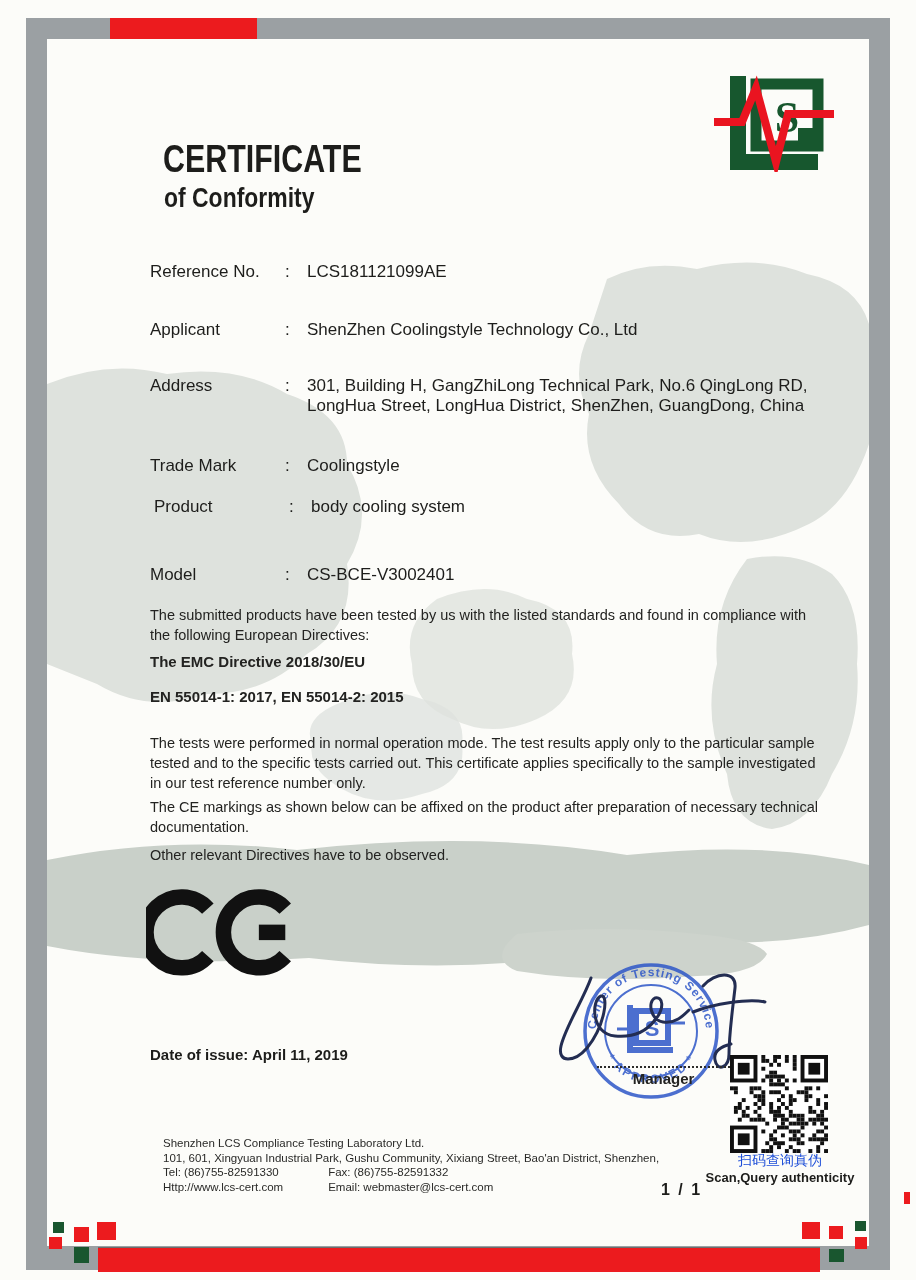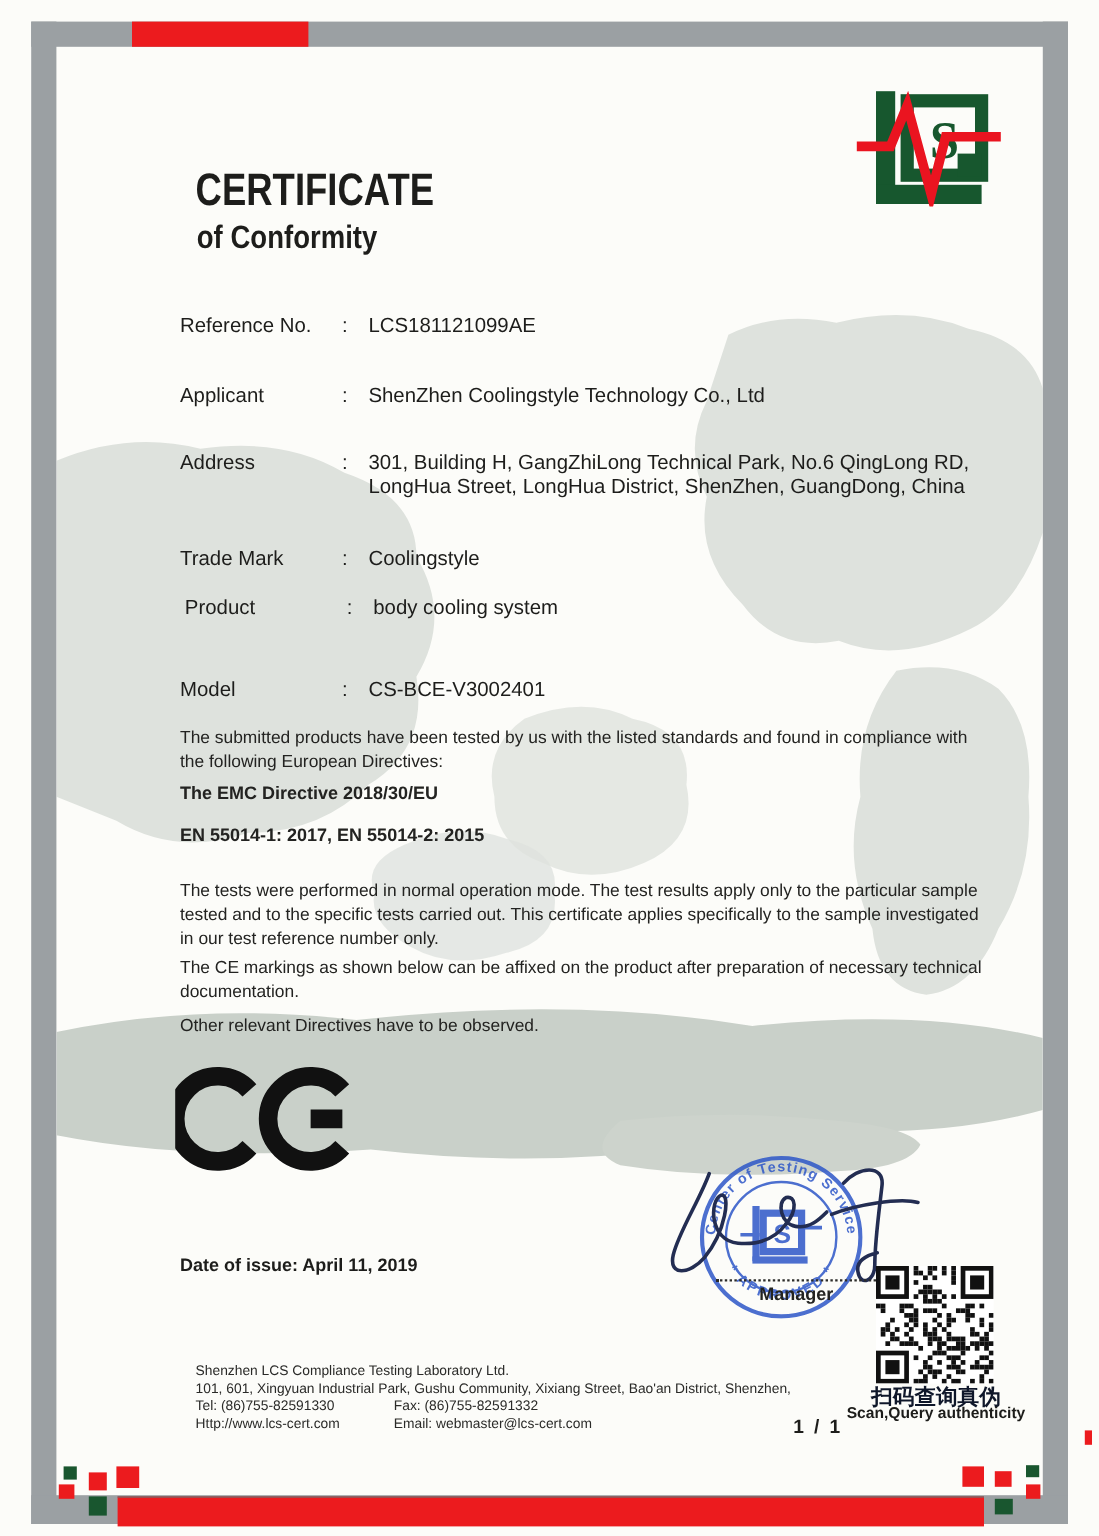--- a/index.html
+++ b/index.html
@@ -35,21 +35,21 @@
   .para.bold{font-weight:bold;font-size:15px;}
   .ce-svg{position:absolute;left:146px;top:884px;width:158px;}
   .date-line{position:absolute;left:150px;top:1046px;font-size:15px;font-weight:bold;}
   
   .stamp{position:absolute;left:583px;top:963px;width:136px;height:136px;opacity:.85;}
   .signature{position:absolute;left:553px;top:950px;width:230px;height:138px;}
   .dotted-line{position:absolute;left:597px;top:1066px;width:133px;border-top:2.5px dotted #2c2c2a;}
   .manager{position:absolute;left:597px;top:1070px;width:133px;text-align:center;font-size:15px;font-weight:bold;color:#232321;}
   
   .qr-box{position:absolute;left:730px;top:1055px;width:98px;height:98px;background:#fff;}
-  .qr-caption-zh{position:absolute;left:690px;top:1152px;width:180px;text-align:center;font-size:18px;font-weight:bold;color:#0f172a;}
+  .qr-caption-zh{position:absolute;left:690px;top:1152px;width:180px;text-align:center;font-size:14px;font-weight:normal;color:#1d4ed8;}
   .qr-caption-en{position:absolute;left:690px;top:1170px;width:180px;text-align:center;font-size:13px;font-weight:bold;color:#1c1c1a;}
   .page-num{position:absolute;left:661px;top:1181px;font-size:16px;font-weight:bold;letter-spacing:2px;}
   
   .footer{position:absolute;left:163px;top:1136px;width:530px;font-size:11.5px;line-height:14.5px;color:#2a2a28;}
   .footer .cols span{display:inline-block;}
   .footer .c1{width:162px;}
   .right-tick{position:absolute;left:904px;top:1192px;width:6px;height:12px;background:#ec1b1e;z-index:4;}
 </style>
 </head>
 <body>

